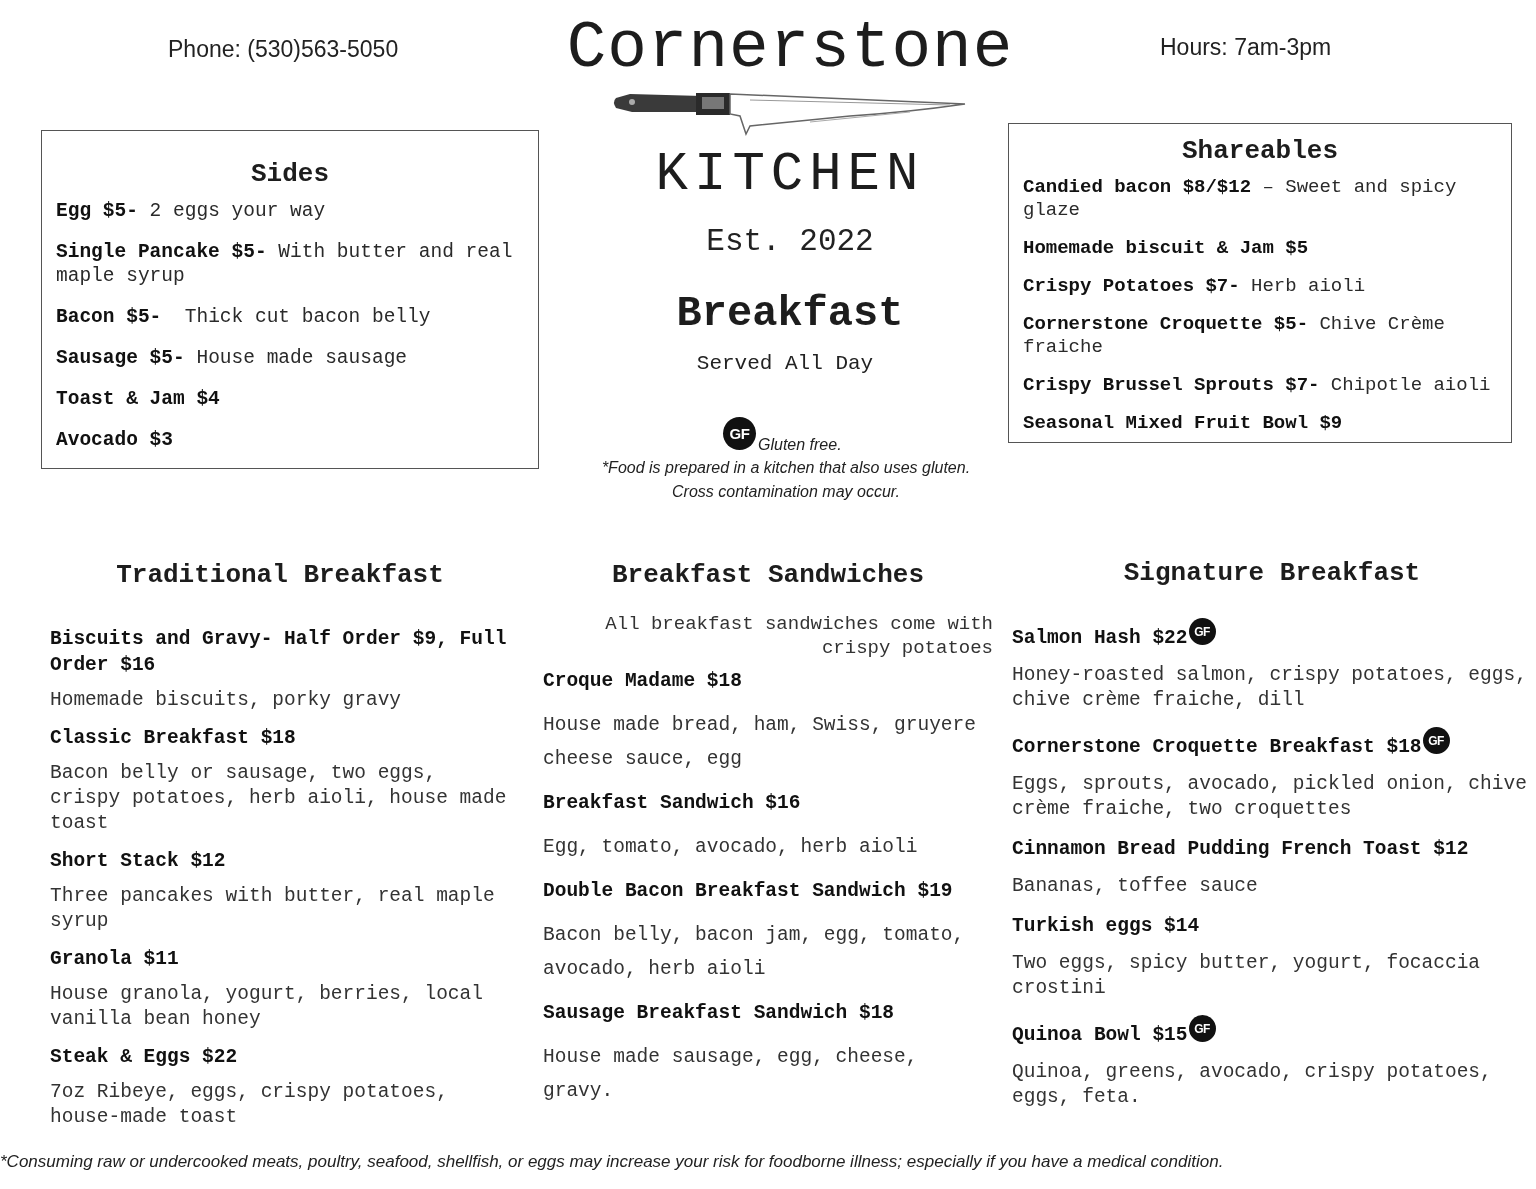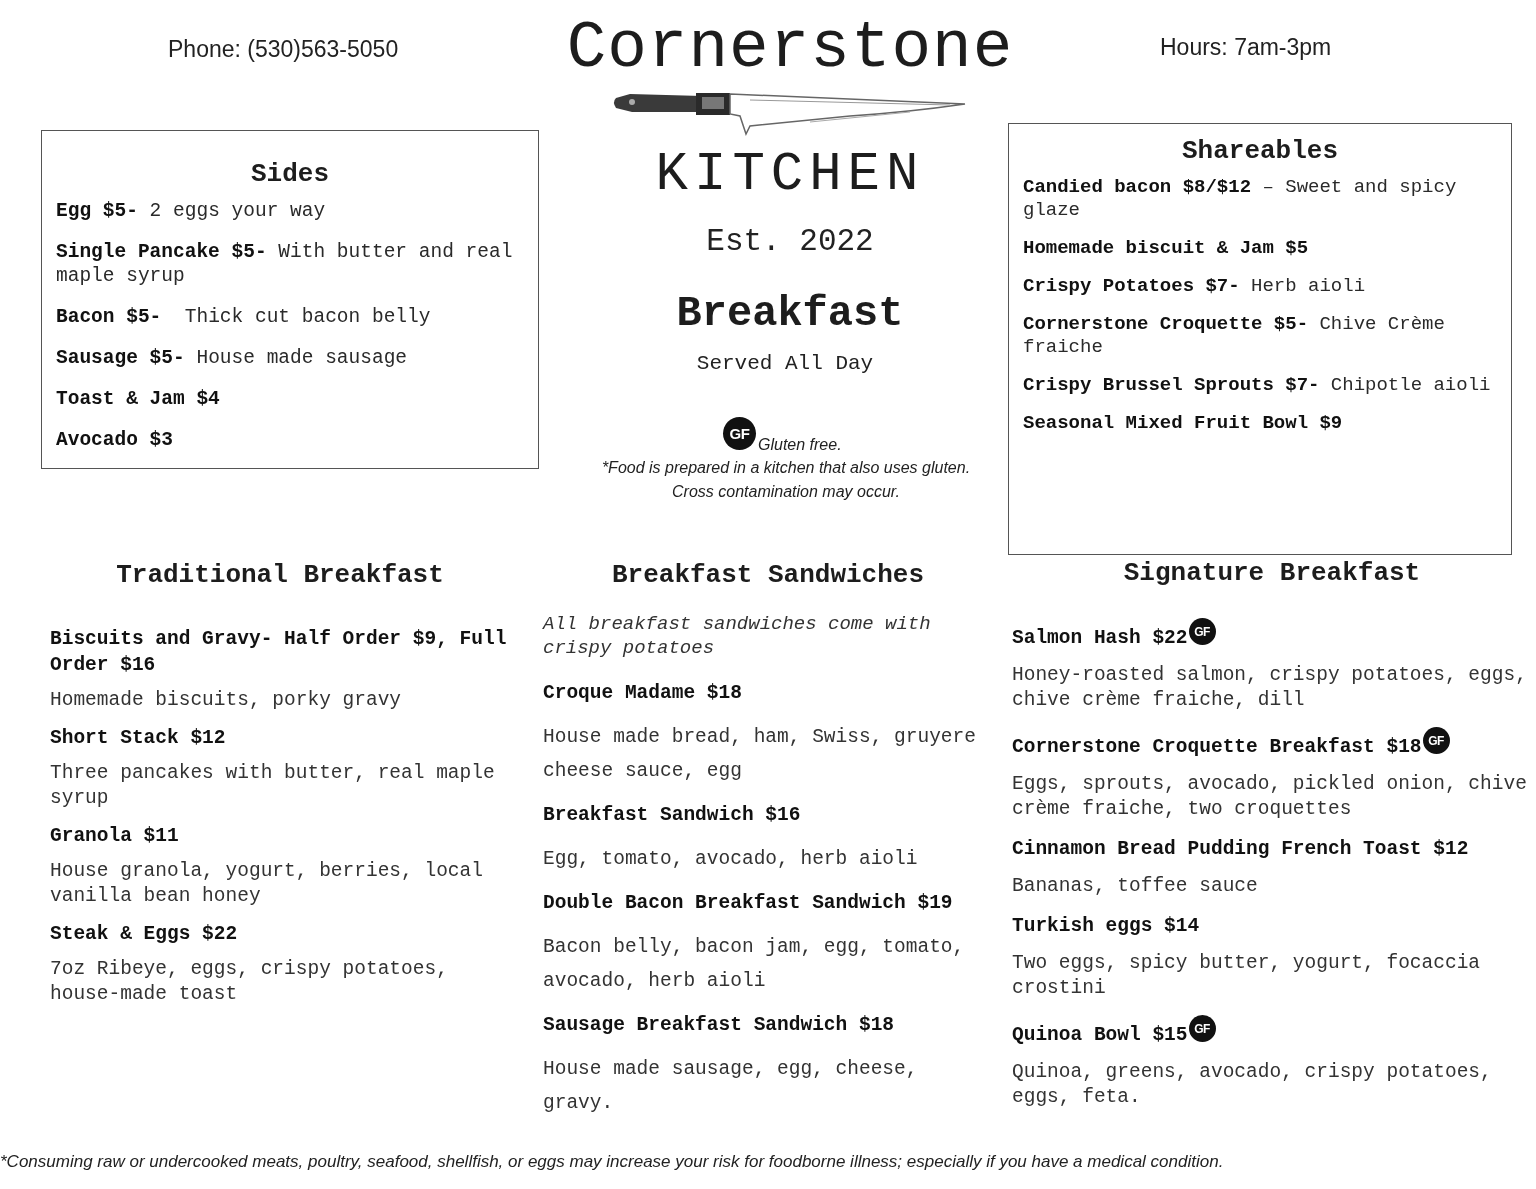--- a/index.html
+++ b/index.html
@@ -58,21 +58,21 @@
     left: 590px; top: 456px; width: 392px; text-align: center;
     font-family: "Liberation Sans", sans-serif; font-style: italic;
     font-size: 16px; line-height: 24px; color: #222;
   }
 
   
   .box {
     border: 1.5px solid #555; box-sizing: border-box; background: #fff;
   }
   #sides-box { left: 41px; top: 130px; width: 498px; height: 339px; padding: 28px 14px; }
-  #share-box { left: 1008px; top: 123px; width: 504px; height: 432px; padding: 12px 14px; }
+  #share-box { left: 1008px; top: 123px; width: 504px; height: 320px; padding: 12px 14px; }
   .box-title {
     text-align: center; font-family: "Liberation Mono", monospace;
     font-weight: bold; font-size: 26px; margin-bottom: 10px; color: #1d1d1d;
   }
   .box-item {
     font-family: "Liberation Mono", monospace; font-size: 19.5px;
     line-height: 24px; margin-bottom: 17px; color: #2a2a2a;
   }
   #share-box .box-item { font-size: 19px; line-height: 23px; margin-bottom: 15px; }
   .item-name { font-weight: bold; color: #111; }
@@ -80,23 +80,23 @@
   #col-sand { left: 543px; top: 560px; width: 450px; }
   #col-sig { left: 1012px; top: 558px; width: 520px; }
   .col-title {
     font-family: "Liberation Mono", monospace; font-weight: bold;
     font-size: 26px; text-align: center; color: #1d1d1d;
     margin-bottom: 36px;
   }
   #col-sand .col-title { margin-bottom: 50px; }
   #col-sig .col-title { margin-bottom: 30px; }
   .col-note {
-    font-family: "Liberation Mono", monospace; font-style: italic;
-    font-size: 19px; line-height: 24px; text-align: left; color: #333;
-    margin-top: -28px; margin-bottom: 20px;
+    font-family: "Liberation Mono", monospace; 
+    font-size: 19px; line-height: 24px; text-align: right; color: #333;
+    margin-top: -28px; margin-bottom: 8px;
   }
   .dish-name {
     font-family: "Liberation Mono", monospace; font-weight: bold;
     font-size: 19.5px; line-height: 26px; color: #111;
   }
   .dish-desc {
     font-family: "Liberation Mono", monospace; font-size: 19.5px;
     line-height: 25px; color: #333; margin-top: 10px; margin-bottom: 12px;
   }
   #col-sand .dish-desc { line-height: 34px; margin-top: 14px; margin-bottom: 14px; }
@@ -157,20 +157,24 @@
   <div class="box-item"><span class="item-name">Seasonal Mixed Fruit Bowl $9</span></div>
 </div>
 
 <div id="col-trad" class="abs">
   <div class="col-title">Traditional Breakfast</div>
   <div>
     <div class="dish-name">Biscuits and Gravy- Half Order $9, Full Order $16</div>
     <div class="dish-desc">Homemade biscuits, porky gravy</div>
   </div>
   <div>
+    <div class="dish-name">Classic Breakfast $18</div>
+    <div class="dish-desc">Bacon belly or sausage, two eggs, crispy potatoes, herb aioli, house made toast</div>
+  </div>
+  <div>
     <div class="dish-name">Short Stack $12</div>
     <div class="dish-desc">Three pancakes with butter, real maple syrup</div>
   </div>
   <div>
     <div class="dish-name">Granola $11</div>
     <div class="dish-desc">House granola, yogurt, berries, local vanilla bean honey</div>
   </div>
   <div>
     <div class="dish-name">Steak &amp; Eggs $22</div>
     <div class="dish-desc">7oz Ribeye, eggs, crispy potatoes, house-made toast</div>

